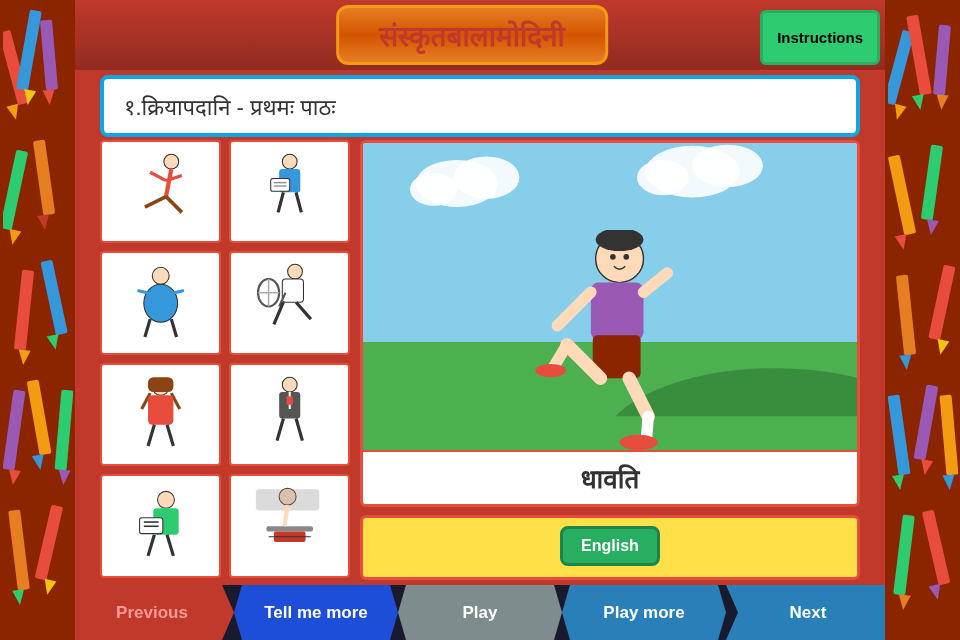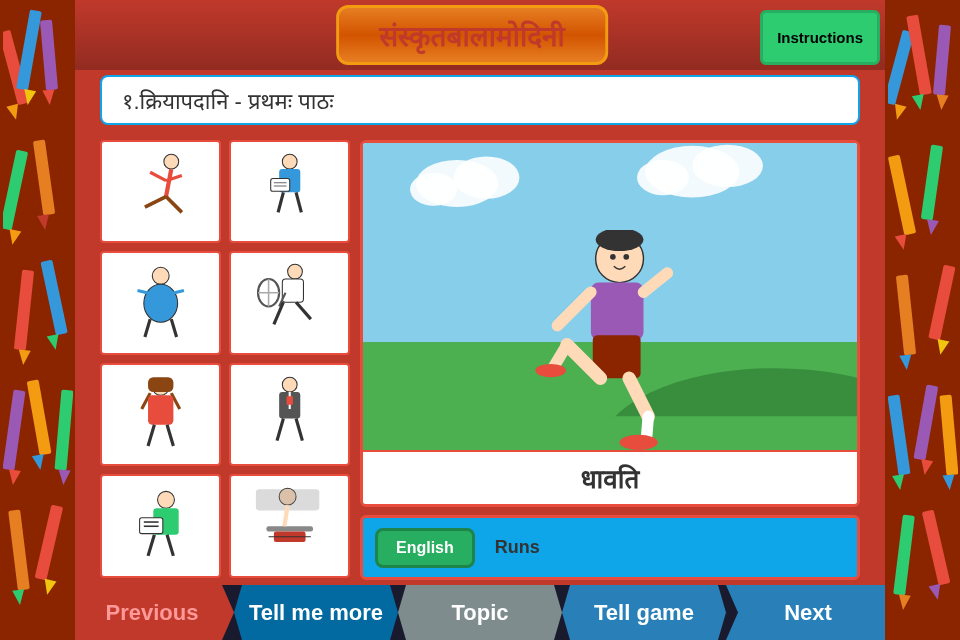--- a/index.html
+++ b/index.html
@@ -84,24 +84,24 @@
       color: #000;
       z-index: 20;
     }
 
     
     .subtitle-bar {
       position: absolute;
       top: 75px;
       left: 100px;
       right: 100px;
-      height: 50px;
+      height: 62px;
       background: white;
       border-radius: 8px;
-      border: 2px solid #0ea5e9;
+      border: 4px solid #0ea5e9;
       display: flex;
       align-items: center;
       padding: 0 20px;
     }
 
     .subtitle-text {
       font-size: 22px;
       font-family: 'Arial Unicode MS', Arial, sans-serif;
       color: #333;
     }
@@ -200,28 +200,29 @@
       text-align: center;
       padding: 8px;
       font-size: 26px;
       font-weight: bold;
       font-family: 'Arial Unicode MS', Arial, sans-serif;
       color: #333;
     }
 
     
     .english-panel {
-      background: #0ea5e9;
+      background: #fde047;
       border: 3px solid #e74c3c;
       border-radius: 6px;
       height: 65px;
       display: flex;
       align-items: center;
       padding: 8px 12px;
       gap: 20px;
+      flex-direction: column;
     }
 
     .english-btn {
       background: #27ae60;
       color: white;
       border: 3px solid #1e8449;
       border-radius: 8px;
       padding: 8px 18px;
       font-size: 16px;
       font-weight: bold;
@@ -245,34 +246,34 @@
       display: flex;
       align-items: stretch;
     }
 
     .nav-btn {
       flex: 1;
       display: flex;
       align-items: center;
       justify-content: center;
       cursor: pointer;
-      font-size: 22px;
+      font-size: 17px;
       font-weight: bold;
       position: relative;
       clip-path: polygon(8px 0%, calc(100% - 8px) 0%, 100% 50%, calc(100% - 8px) 100%, 8px 100%, 0% 50%);
     }
 
     .nav-btn.previous {
       background: #c0392b;
       color: #ff9999;
       clip-path: polygon(0% 0%, calc(100% - 12px) 0%, 100% 50%, calc(100% - 12px) 100%, 0% 100%);
     }
 
     .nav-btn.tell-more {
-      background: #0369a1;
+      background: #1d4ed8;
       color: white;
     }
 
     .nav-btn.topic {
       background: #7f8c8d;
       color: white;
     }
 
     .nav-btn.play-game {
       background: #2980b9;
@@ -582,21 +583,21 @@
 </div>
 
 <div class="bottom-nav">
   <div class="nav-btn previous">
     <span>Previous</span>
   </div>
   <div class="nav-btn tell-more">
     <span>Tell me more</span>
   </div>
   <div class="nav-btn topic">
-    <span>Topic</span>
+    <span>Play</span>
   </div>
   <div class="nav-btn play-game">
-    <span>Tell game</span>
+    <span>Play more</span>
   </div>
   <div class="nav-btn next">
     <span>Next</span>
   </div>
 </div>
 
 </body></html>

